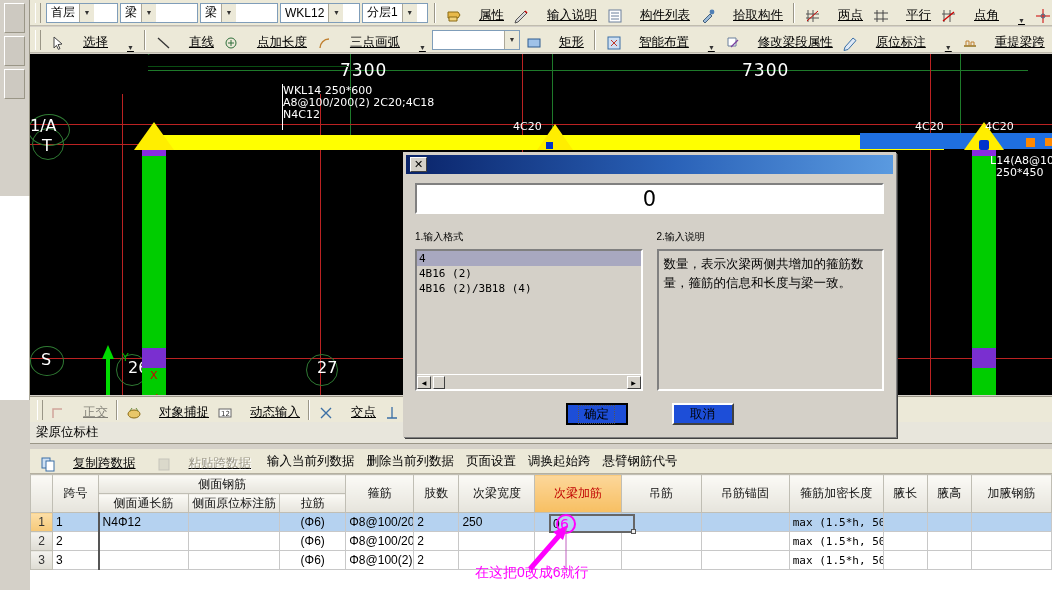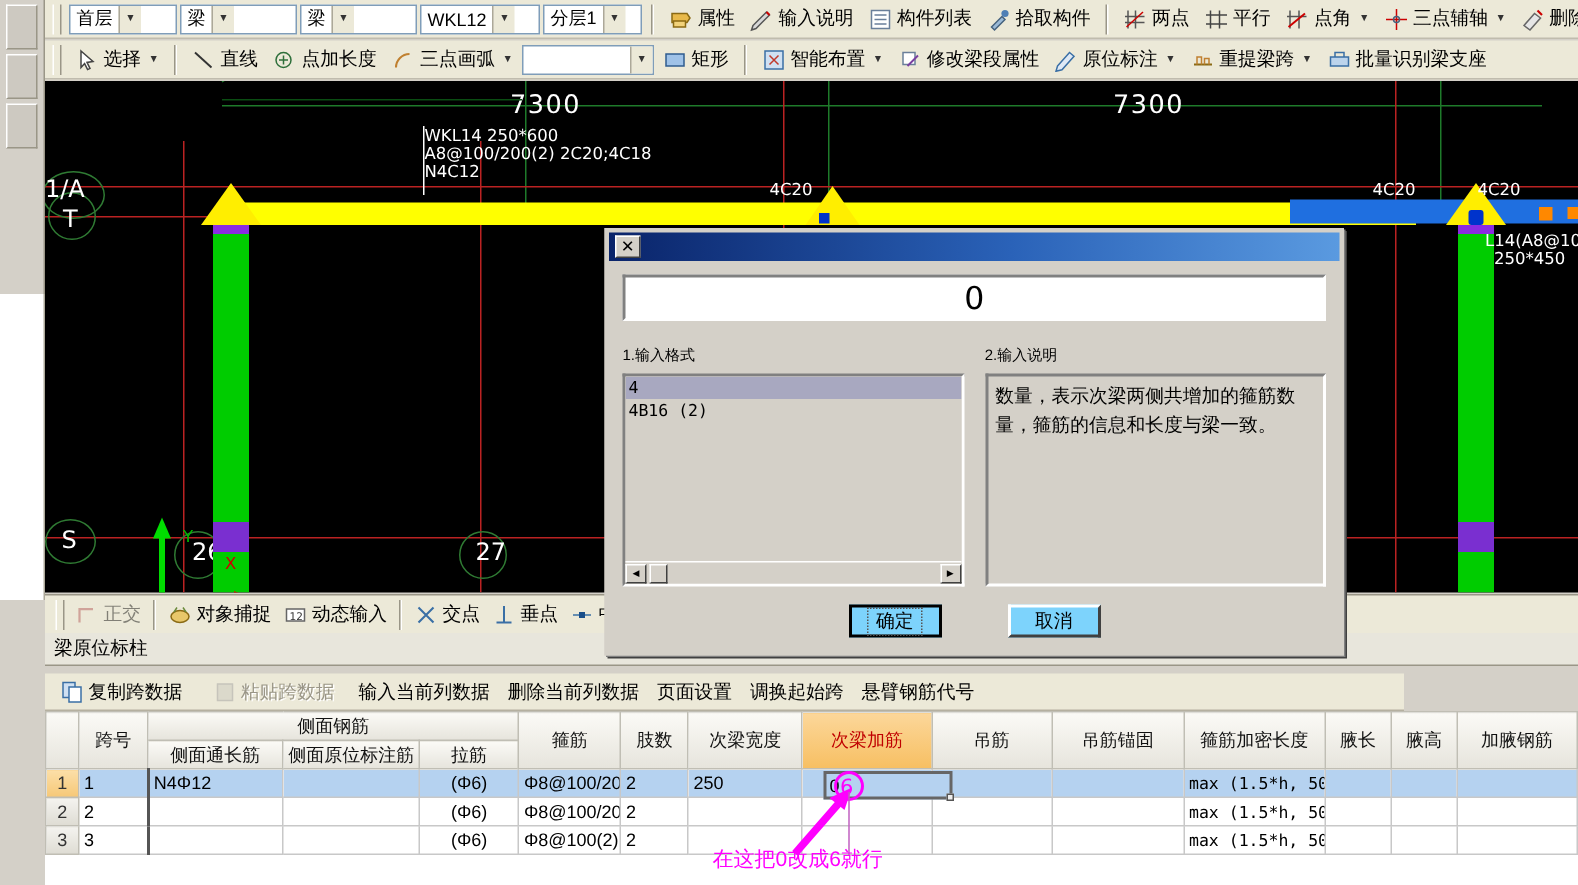--- a/index.html
+++ b/index.html
@@ -12,22 +12,22 @@
     border-bottom:1px solid #c0bcae; padding:0 2px; gap:2px; overflow:hidden; }
   .grip { width:6px; height:20px; border-left:1px solid #fff; border-right:1px solid #9a9687;
     margin:0 3px; flex:0 0 auto; }
   .sep { width:2px; height:20px; border-left:1px solid #9a9687; border-right:1px solid #fff;
     margin:0 4px; flex:0 0 auto; }
   .combo { display:flex; align-items:center; height:20px; background:#fff;
     border:1px solid #7f9db9; font-size:12px; flex:0 0 auto; }
   .combo .val { padding:0 4px; white-space:nowrap; overflow:hidden; }
   .combo .arw { width:15px; height:18px; background:#ece9d8; border-left:1px solid #aca899;
     display:flex; align-items:center; justify-content:center; font-size:7px; color:#333; }
-  .tbtn { display:flex; align-items:center; gap:3px; height:22px; padding:0 4px;
-    white-space:nowrap; flex:0 0 auto; font-size:12px; color:#000; }
+  .tbtn { display:flex; align-items:flex-end; gap:17px; height:22px; padding:0 4px;
+    white-space:nowrap; flex:0 0 auto; font-size:12px; color:#000;text-decoration:underline; }
   .tbtn .cap { font-size:12.5px; }
   .caret { font-size:7px; color:#333; margin-left:2px; }
   .ico { width:16px; height:16px; flex:0 0 auto; display:block; }
 
   
   #leftstub { position:absolute; left:0; top:0; width:30px; height:400px;
     background:#d4d0c8; border-right:1px solid #9a9687; }
   #leftstub .bx { margin:3px 4px; height:30px; background:#cdc9c1;
     border:1px solid #9a9687; border-top-color:#fff; border-left-color:#fff; }
   #leftstub .white { position:absolute; left:0; top:196px; width:30px; height:204px; background:#fff;
@@ -48,21 +48,21 @@
   .tri { position:absolute; width:0; height:0; }
 
   
   #snapbar { position:absolute; left:30px; top:396px; width:1022px; height:26px;
     background:#ece9d8; border-top:1px solid #9a9687; display:flex; align-items:center;
     padding-left:4px; overflow:hidden; }
   #secbar { position:absolute; left:30px; top:422px; width:1022px; height:22px;
     background:#e8e6dc; border-bottom:1px solid #9a9687; display:flex; align-items:center;
     padding-left:6px; font-size:12.5px; }
   #cmdbar { position:absolute; left:30px; top:444px; width:1022px; height:5px; background:#d4d0c8; }
-  #edittb { position:absolute; left:30px; top:449px; width:906px; height:25px;
+  #edittb { position:absolute; left:30px; top:449px; width:1022px; height:25px;
     background:#ece9d8; display:flex; align-items:center; padding-left:6px; gap:12px;
     border-bottom:1px solid #b5b0a0; }
   #edittb .it { font-size:12.5px; white-space:nowrap; }
   #edittb .dis { color:#9a9687; text-shadow:1px 1px 0 #fff; }
 
   
   #tbl { position:absolute; left:30px; top:474px; width:1022px; height:116px;
     background:#fff; overflow:hidden; }
   table { border-collapse:collapse; table-layout:fixed; width:1022px; font-size:12px; }
   th,td { border:1px solid #c8c8c8; padding:0 3px; height:19px; font-weight:normal;
@@ -113,21 +113,21 @@
   .sbtn { width:14px; height:13px; background:#d4d0c8;
     border:1px solid; border-color:#fff #404040 #404040 #fff;
     display:flex; align-items:center; justify-content:center; font-size:6px; }
   .sthumb { width:12px; height:13px; margin-left:2px; background:#d4d0c8;
     border:1px solid; border-color:#fff #404040 #404040 #fff; }
   .sbtrack { flex:1; }
   .note { height:142px; background:#d4d0c8;
     border:2px solid; border-color:#808080 #fff #fff #808080;
     padding:4px 5px; font-size:12.5px; line-height:19px; }
   .btns { display:flex; justify-content:center; gap:44px; margin-top:12px; }
-  .dbtn { width:62px; height:22px; background:#7dd3fc;
+  .dbtn { width:62px; height:22px; background:#1d4ed8;
     border:2px solid; border-color:#fff #404040 #404040 #fff;
     display:flex; align-items:center; justify-content:center; font-size:12.5px; }
   .dbtn.def { border:2px solid #000; }
   .dbtn.def span { border:1px dotted #555; padding:0 5px; }
 
   
   #anno { position:absolute; left:475px; top:564px; color:#ff00ff; font-size:14px;
     white-space:nowrap; }
   #annosvg { position:absolute; left:520px; top:524px; width:80px; height:50px; }
   #circsvg { position:absolute; left:548px; top:512px; width:40px; height:24px; }
@@ -587,20 +587,21 @@
       <span>0</span>
     </div>
 
     <div class="twocol">
       <div class="col">
         <div class="lbl">1.输入格式</div>
         <div class="lstwrap">
           <div class="lst">
             <div class="li on">4</div>
             <div class="li">4B16 (2)</div>
+            <div class="li">4B16 (2)/3B18 (4)</div>
           </div>
           <div class="hsb">
             <div class="sbtn">◀</div>
             <div class="sthumb"></div>
             <div class="sbtrack"></div>
             <div class="sbtn">▶</div>
           </div>
         </div>
       </div>
       <div class="col">

